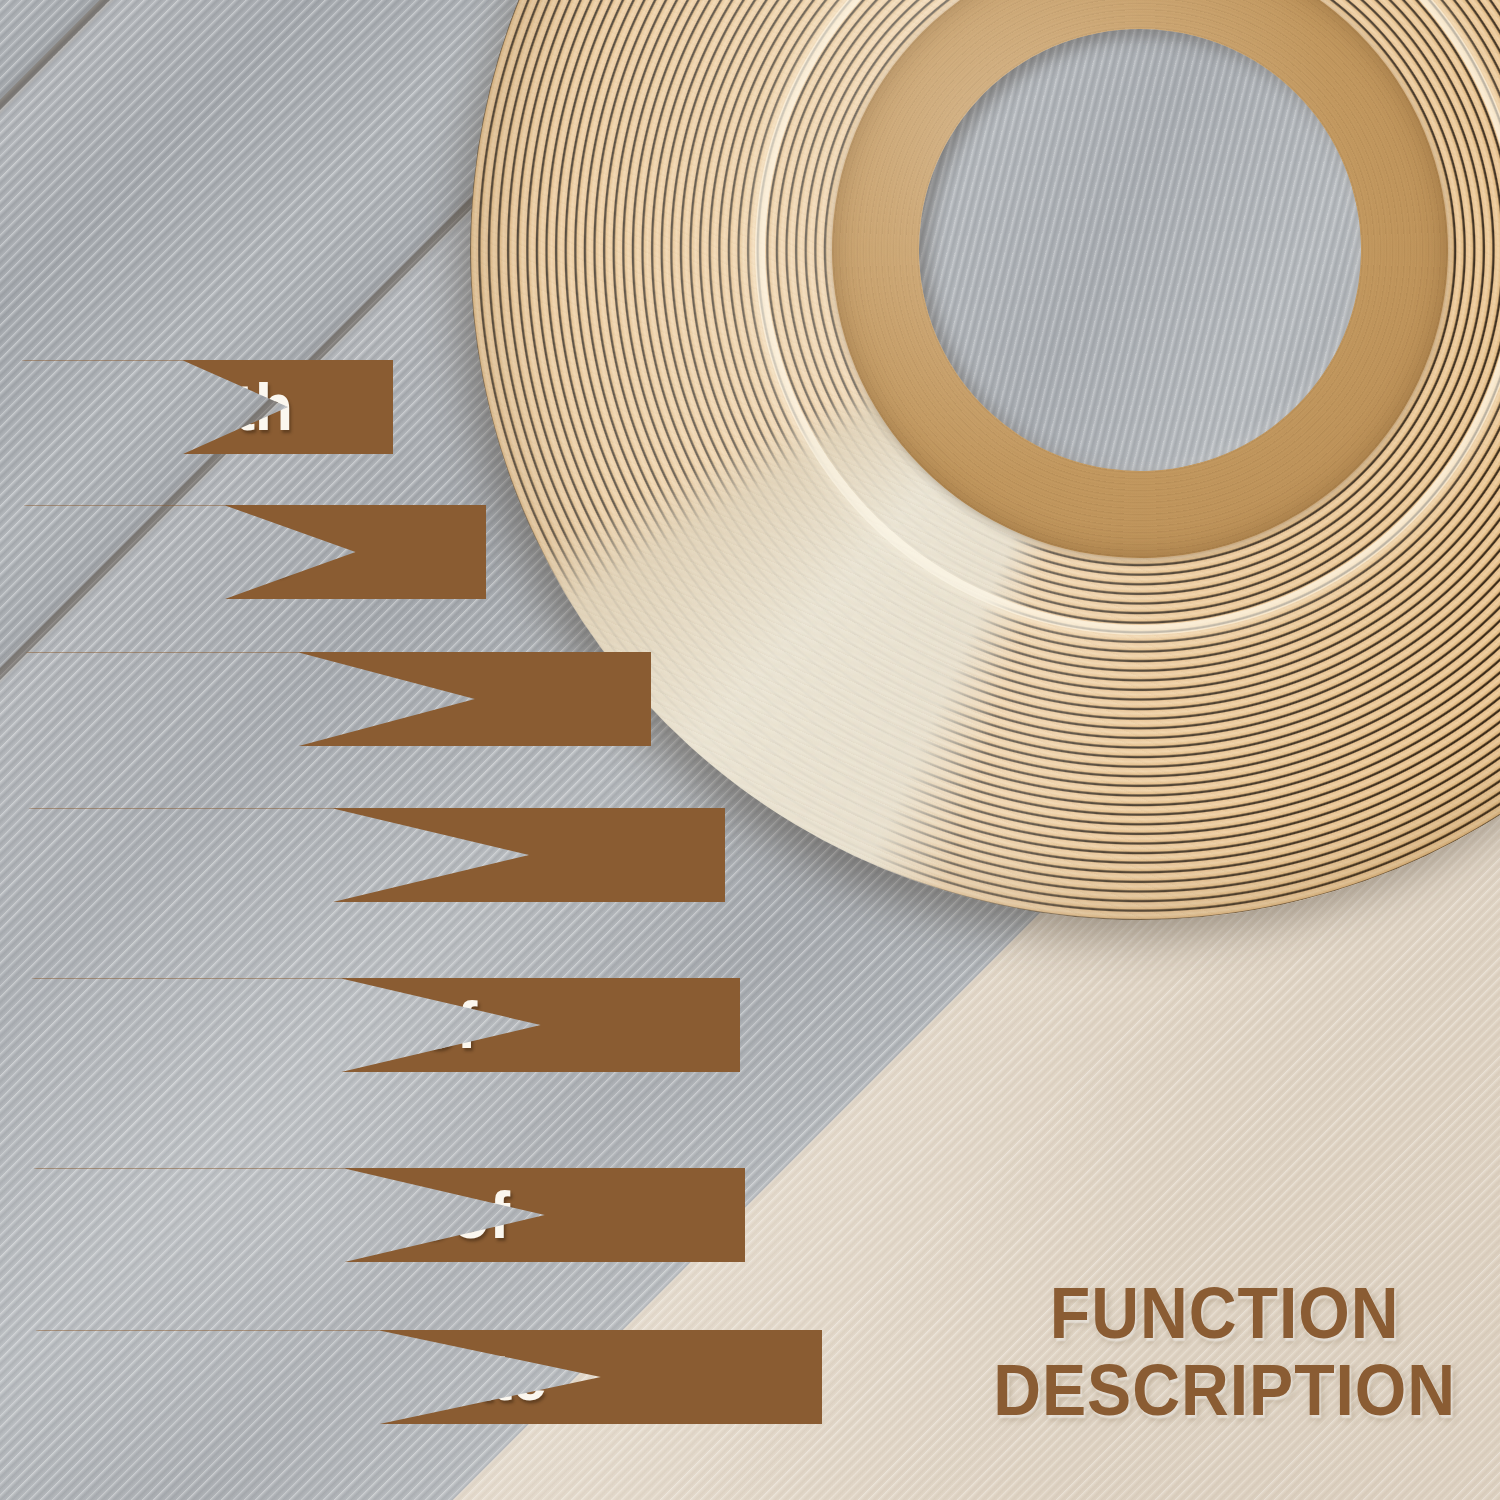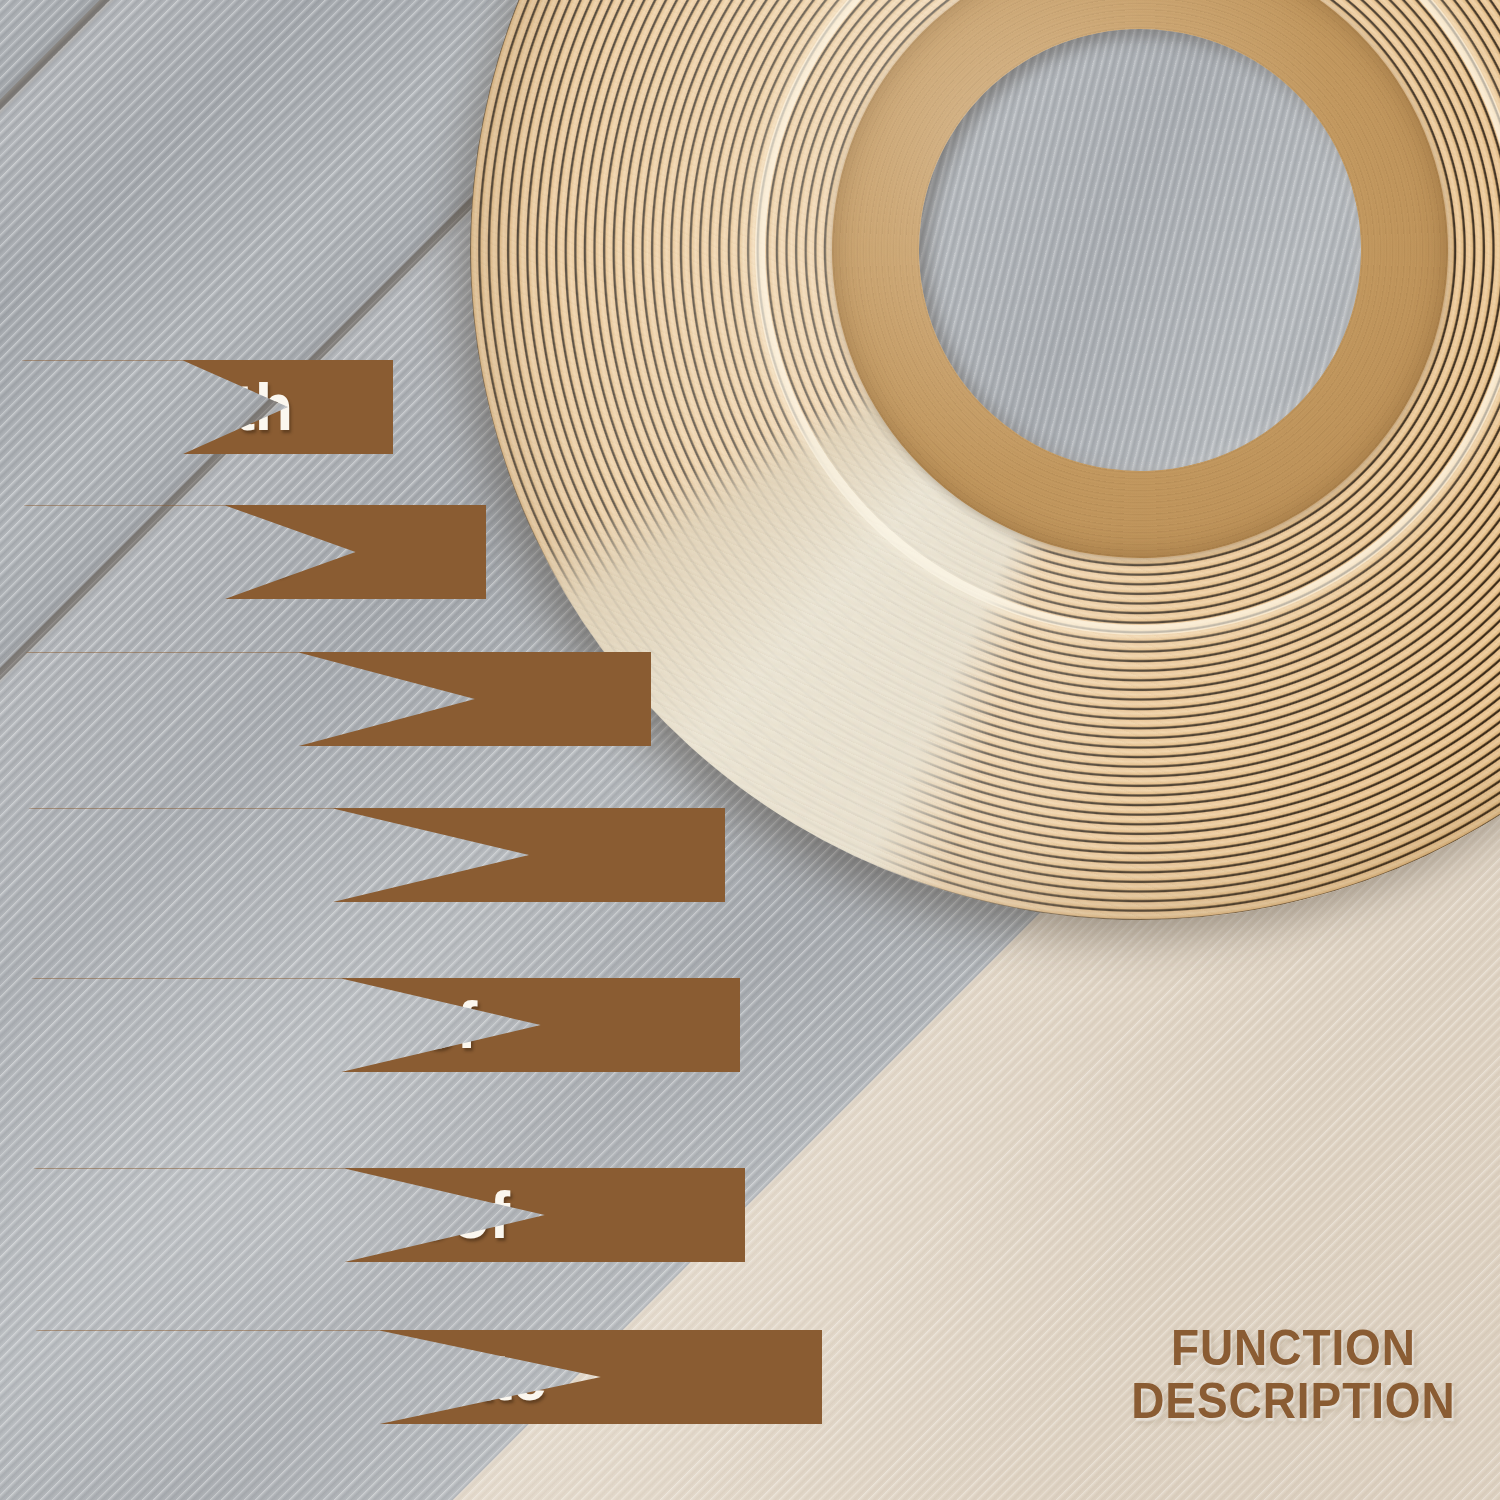--- a/index.html
+++ b/index.html
@@ -268,21 +268,21 @@
   }
 
   
   .fn-heading {
     position: absolute;
     right: 44px;
     bottom: 72px;
     text-align: center;
     color: #8a5c33;
     font-weight: bold;
-    font-size: 50px;
+    font-size: 72px;
     line-height: 1.06;
     letter-spacing: 1px;
     text-shadow:
       2px 3px 2px rgba(255,255,255,0.55),
       3px 4px 7px rgba(120,96,64,0.35);
   }
   .fn-heading > div {
     transform: scaleX(0.92);
     transform-origin: right center;
   }

